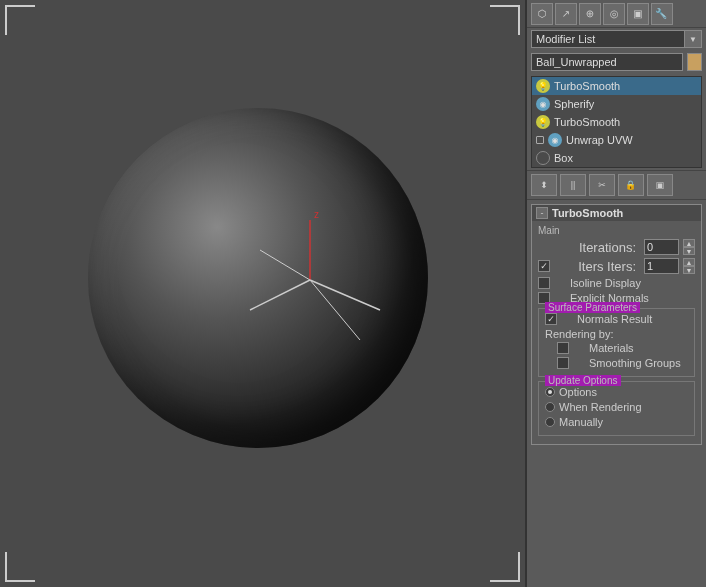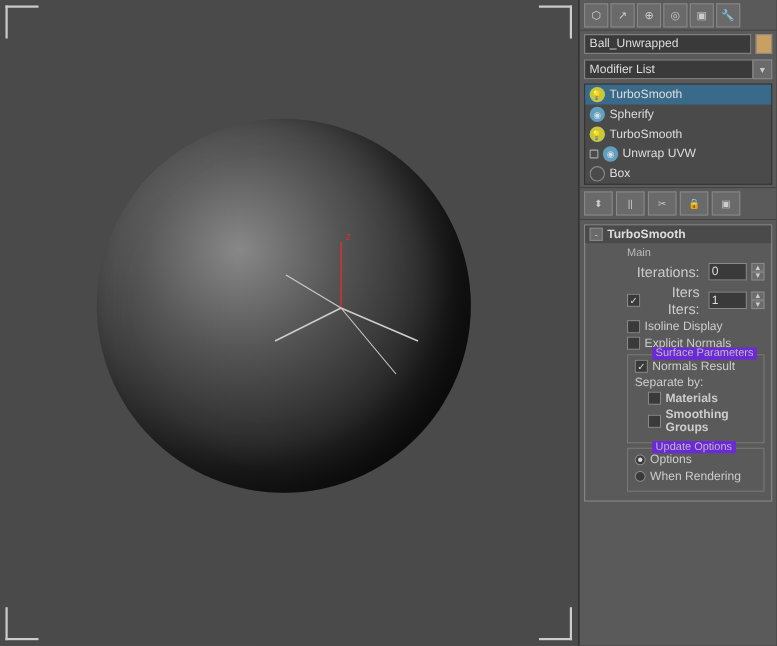--- a/index.html
+++ b/index.html
@@ -269,21 +269,20 @@
     }
 
     .section-title {
       font-size: 11px;
       font-weight: bold;
       color: #ddd;
     }
 
     .section-body {
       padding: 4px 6px;
-      margin-left: 32px;
     }
 
     .group-label {
       font-size: 10px;
       color: #bbb;
       margin-bottom: 3px;
     }
 
     .param-row {
       display: flex;
@@ -324,21 +323,21 @@
       justify-content: center;
       cursor: pointer;
       font-size: 7px;
       color: #ccc;
       line-height: 1;
     }
 
     .checkbox-row {
       display: flex;
       align-items: center;
-      gap: 4px;
+      gap: 20px;
       margin-bottom: 3px;
     }
 
     .cb {
       width: 12px;
       height: 12px;
       background: #3a3a3a;
       border: 1px solid #888;
       display: flex;
       align-items: center;
@@ -361,22 +360,22 @@
     .subgroup {
       border: 1px solid #777;
       padding: 4px 6px;
       margin: 4px 0;
       position: relative;
     }
 
     .subgroup-title {
       position: absolute;
       top: -7px;
-      left: 22px;
-      background: #6d28d9;
+      left: 6px;
+      background: #a21caf;
       padding: 0 3px;
       font-size: 10px;
       color: #bbb;
     }
 
     .radio-row {
       display: flex;
       align-items: center;
       gap: 4px;
       margin-bottom: 3px;
@@ -417,21 +416,20 @@
       font-size: 11px;
       cursor: pointer;
       display: flex;
       align-items: center;
       justify-content: center;
       margin: 4px auto;
     }
 
     .indent {
       margin-left: 12px;
-      font-weight: bold;
     }
 
     .separate-label {
       font-size: 11px;
       color: #ccc;
       margin-bottom: 2px;
     }
   </style>
 </head>
 <body>
@@ -467,28 +465,28 @@
 
   <div id="toolbar">
     <div class="tool-btn">⬡</div>
     <div class="tool-btn">↗</div>
     <div class="tool-btn">⊕</div>
     <div class="tool-btn">◎</div>
     <div class="tool-btn">▣</div>
     <div class="tool-btn">🔧</div>
   </div>
 
+  <div id="modifier-list-row">
+    <select id="modifier-dropdown"><option>Modifier List</option></select>
+    <div class="dropdown-arrow">▼</div>
+  </div>
+
   <div id="object-name-row">
     <input id="object-name-input" type="text" value="Ball_Unwrapped" style="">
     <div class="color-swatch" style="background:#c8a060"></div>
-  </div>
-
-  <div id="modifier-list-row">
-    <select id="modifier-dropdown"><option>Modifier List</option></select>
-    <div class="dropdown-arrow">▼</div>
   </div>
 
   <div id="modifier-stack">
     <div class="stack-item selected">
       <div class="stack-icon light-bulb">💡</div>
       <span class="stack-label">TurboSmooth</span>
     </div>
     <div class="stack-item">
       <div class="stack-icon sphere-ico">◉</div>
       <span class="stack-label">Spherify</span>
@@ -555,21 +553,21 @@
       </div>
 
       <div class="subgroup">
         <span class="subgroup-title">Surface Parameters</span>
 
         <div class="checkbox-row">
           <div class="cb checked"></div>
           <span class="cb-label">Normals Result</span>
         </div>
 
-        <div class="separate-label">Separate by:</div>
+        <div class="separate-label">Rendering by:</div>
         <div class="indent">
           <div class="checkbox-row">
             <div class="cb"></div>
             <span class="cb-label">Materials</span>
           </div>
           <div class="checkbox-row">
             <div class="cb"></div>
             <span class="cb-label">Smoothing Groups</span>
           </div>
         </div>
@@ -579,19 +577,23 @@
         <span class="subgroup-title">Update Options</span>
 
         <div class="radio-row">
           <div class="radio checked"></div>
           <span class="radio-label">Options</span>
         </div>
         <div class="radio-row">
           <div class="radio"></div>
           <span class="radio-label">When Rendering</span>
         </div>
+        <div class="radio-row">
+          <div class="radio"></div>
+          <span class="radio-label">Manually</span>
+        </div>
 
       </div>
 
     </div>
   </div>
 
 </div>
 
 </body></html>

